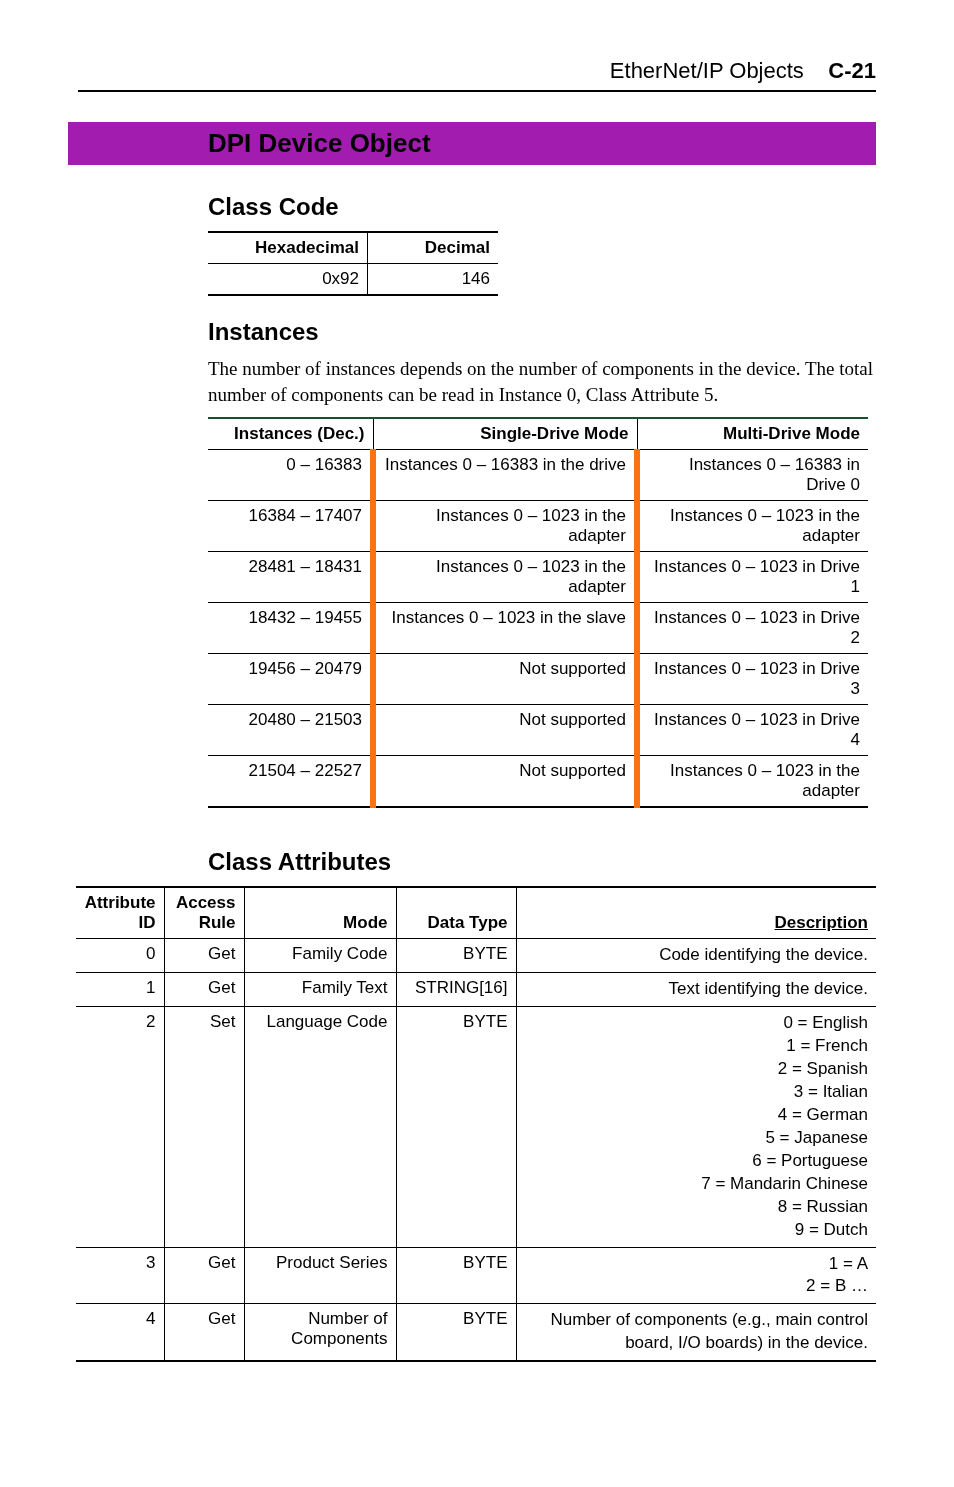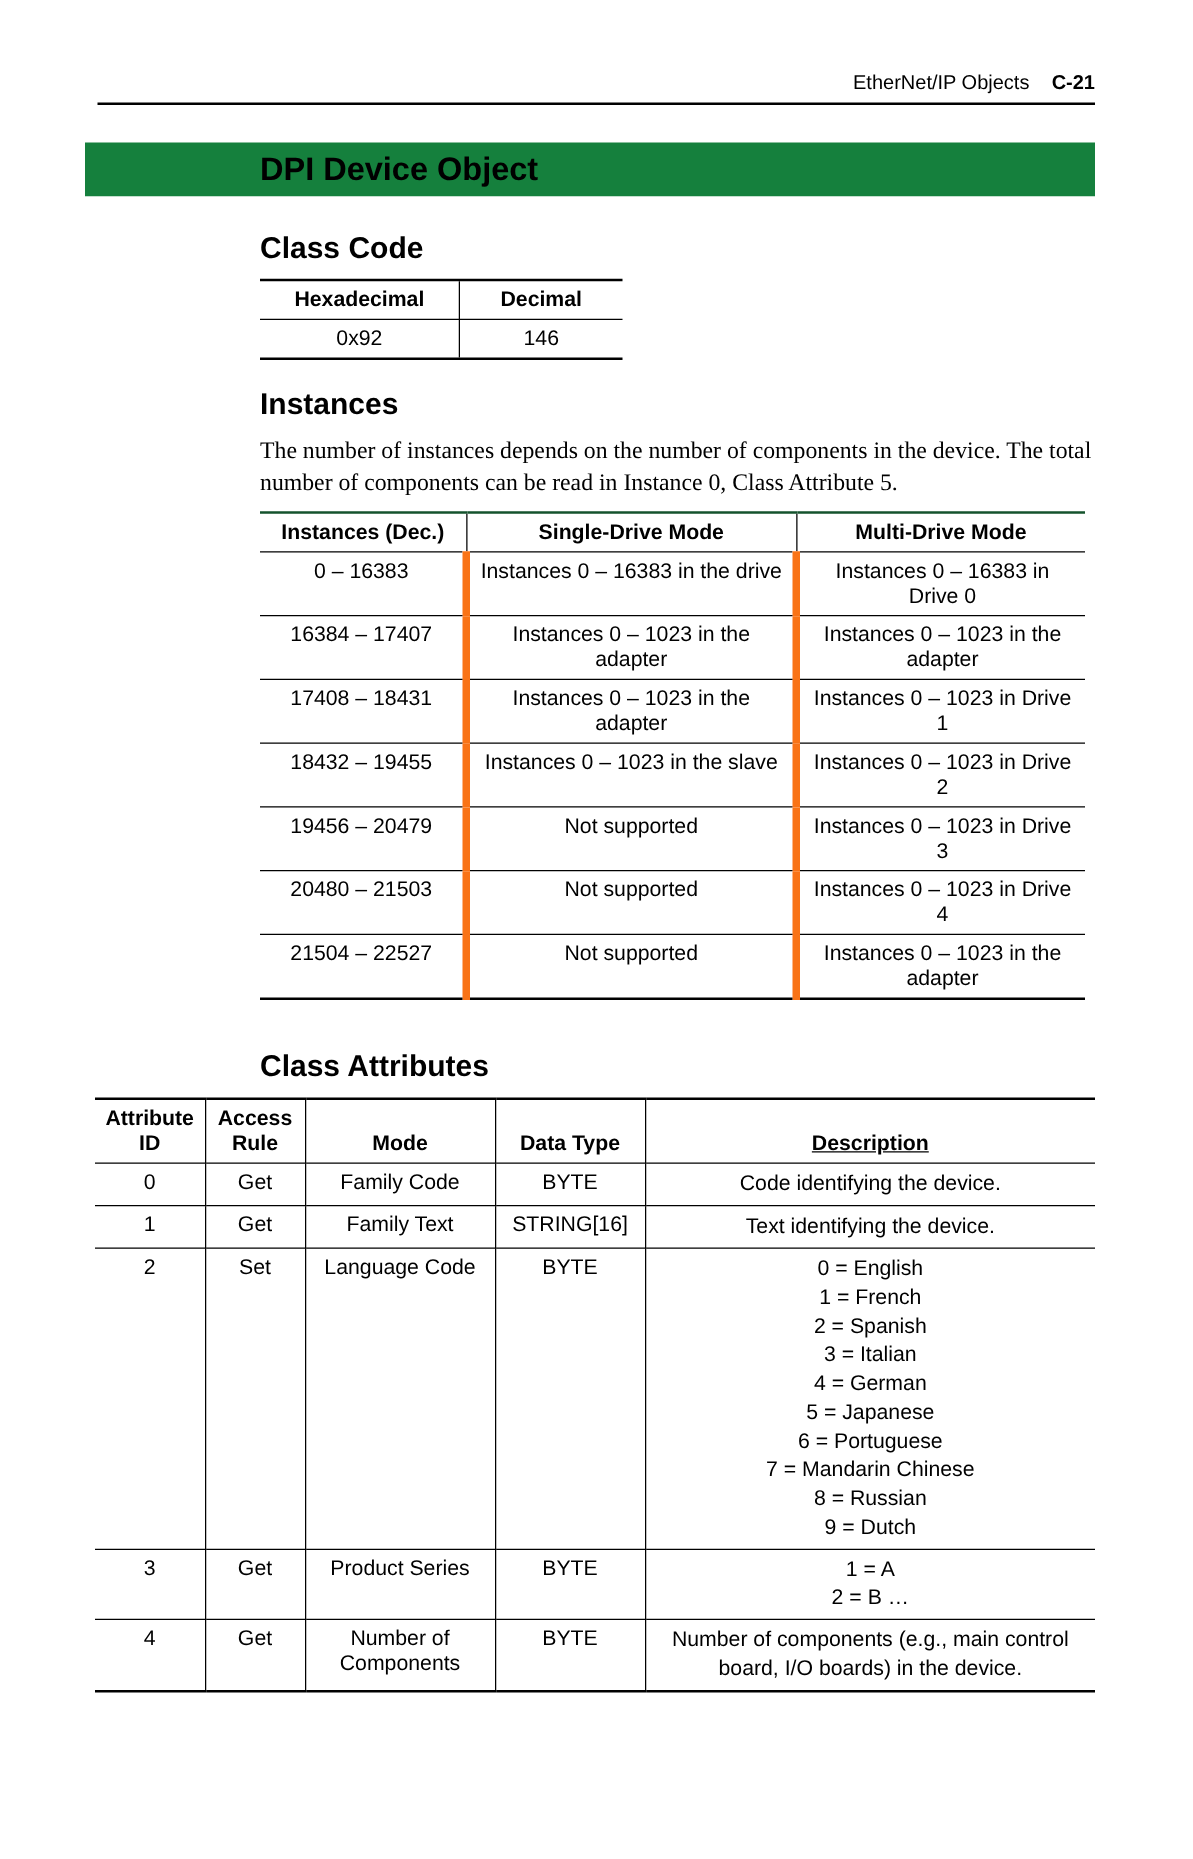--- a/index.html
+++ b/index.html
@@ -11,27 +11,27 @@
   }
   .page {
     width: 954px;
     height: 1487px;
     box-sizing: border-box;
     padding: 58px 78px 58px 78px;
     position: relative;
   }
   .header-line {
     text-align: right;
-    font-size: 16px;
+    font-size: 22px;
     padding-bottom: 6px;
     border-bottom: 2px solid #000;
     margin-bottom: 30px;
   }
   .section-title-bar {
-    background: #15803d;
+    background: #a21caf;
     padding: 6px 0 6px 140px;
     font-size: 26px;
     font-weight: bold;
     margin-left: -10px;
     margin-right: 0;
     margin-bottom: 28px;
   }
   .content-indent {
     margin-left: 130px;
   }
@@ -43,21 +43,21 @@
   p.body-text {
     font-family: "Times New Roman", Times, serif;
     font-size: 19px;
     line-height: 1.35;
     margin: 6px 0 10px 0;
   }
   table {
     border-collapse: collapse;
   }
   th, td {
-    text-align: center;
+    text-align: right;
     vertical-align: top;
   }
   
   .tbl-classcode {
     width: 290px;
   }
   .tbl-classcode th {
     border-top: 2px solid #000;
     border-bottom: 1px solid #000;
     font-size: 17px;
@@ -181,21 +181,21 @@
             <td>0 – 16383</td>
             <td>Instances 0 – 16383 in the drive</td>
             <td>Instances 0 – 16383 in Drive 0</td>
           </tr>
           <tr>
             <td>16384 – 17407</td>
             <td>Instances 0 – 1023 in the adapter</td>
             <td>Instances 0 – 1023 in the adapter</td>
           </tr>
           <tr>
-            <td>17408 – 18431</td>
+            <td>28481 – 18431</td>
             <td>Instances 0 – 1023 in the adapter</td>
             <td>Instances 0 – 1023 in Drive 1</td>
           </tr>
           <tr>
             <td>18432 – 19455</td>
             <td>Instances 0 – 1023 in the slave</td>
             <td>Instances 0 – 1023 in Drive 2</td>
           </tr>
           <tr>
             <td>19456 – 20479</td>

